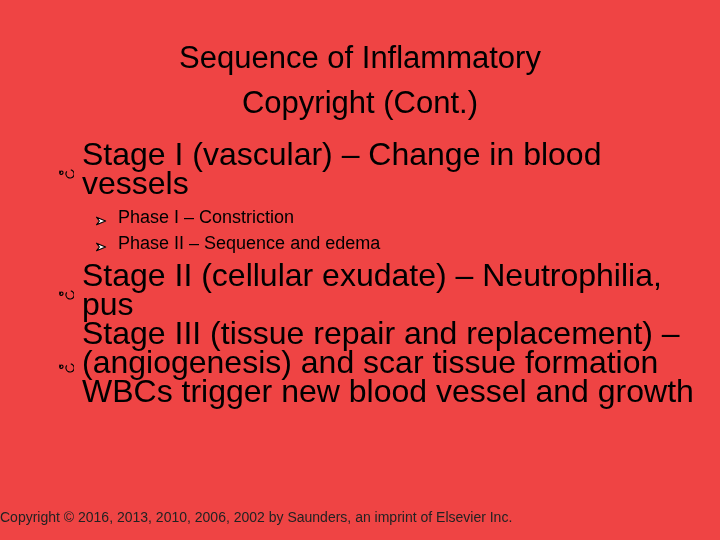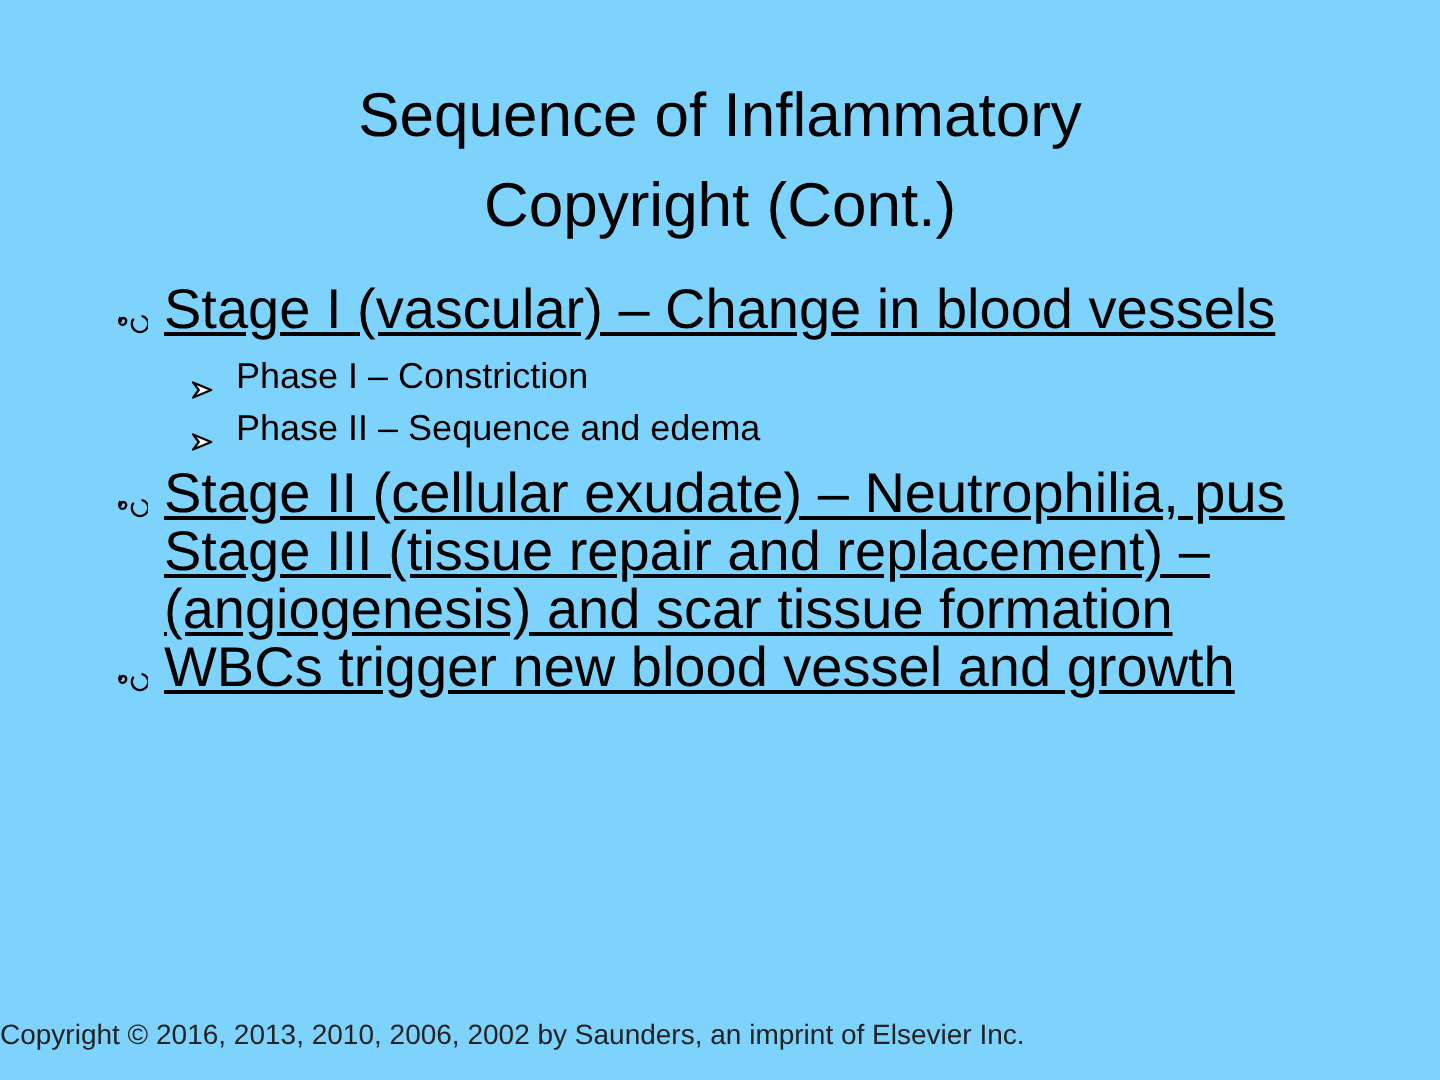--- a/index.html
+++ b/index.html
@@ -2,21 +2,21 @@
 <html><head>
 <meta charset="utf-8">
 <style>
   html, body { margin: 0; padding: 0; }
   body { width: 720px; height: 540px; overflow: hidden; }
 
   .slide {
     position: relative;
     width: 720px;
     height: 540px;
-    background: #7dd3fc;
+    background: #ef4444;
     font-family: "Liberation Sans", sans-serif;
     color: #000000;
   }
 
   .title {
     position: absolute;
     top: 35px;
     left: 0;
     width: 720px;
     text-align: center;
@@ -28,40 +28,39 @@
 
   .content {
     position: absolute;
     left: 58px;
     top: 140px;
     width: 652px;
   }
 
   .l1-item {
     display: flex;
-    align-items: flex-end;
-    font-size: 28px;
+    align-items: center;
+    font-size: 32px;
     line-height: 30px;
-    text-decoration: underline;
   }
   .l1-item .bullet-col {
     flex: 0 0 24px;
   }
   .l1-item .bullet-col svg {
     display: block;
     margin-top: 10px;
   }
   .l1-text div { line-height: 29px; }
 
   .sub-list {
     margin: 6px 0 0 37px;
   }
   .l2-item {
     display: flex;
-    align-items: flex-end;
+    align-items: center;
     font-size: 18px;
     line-height: 26px;
   }
   .l2-item .bullet-col {
     flex: 0 0 23px;
   }
   .l2-item .bullet-col svg {
     display: block;
     margin-top: 7px;
   }

